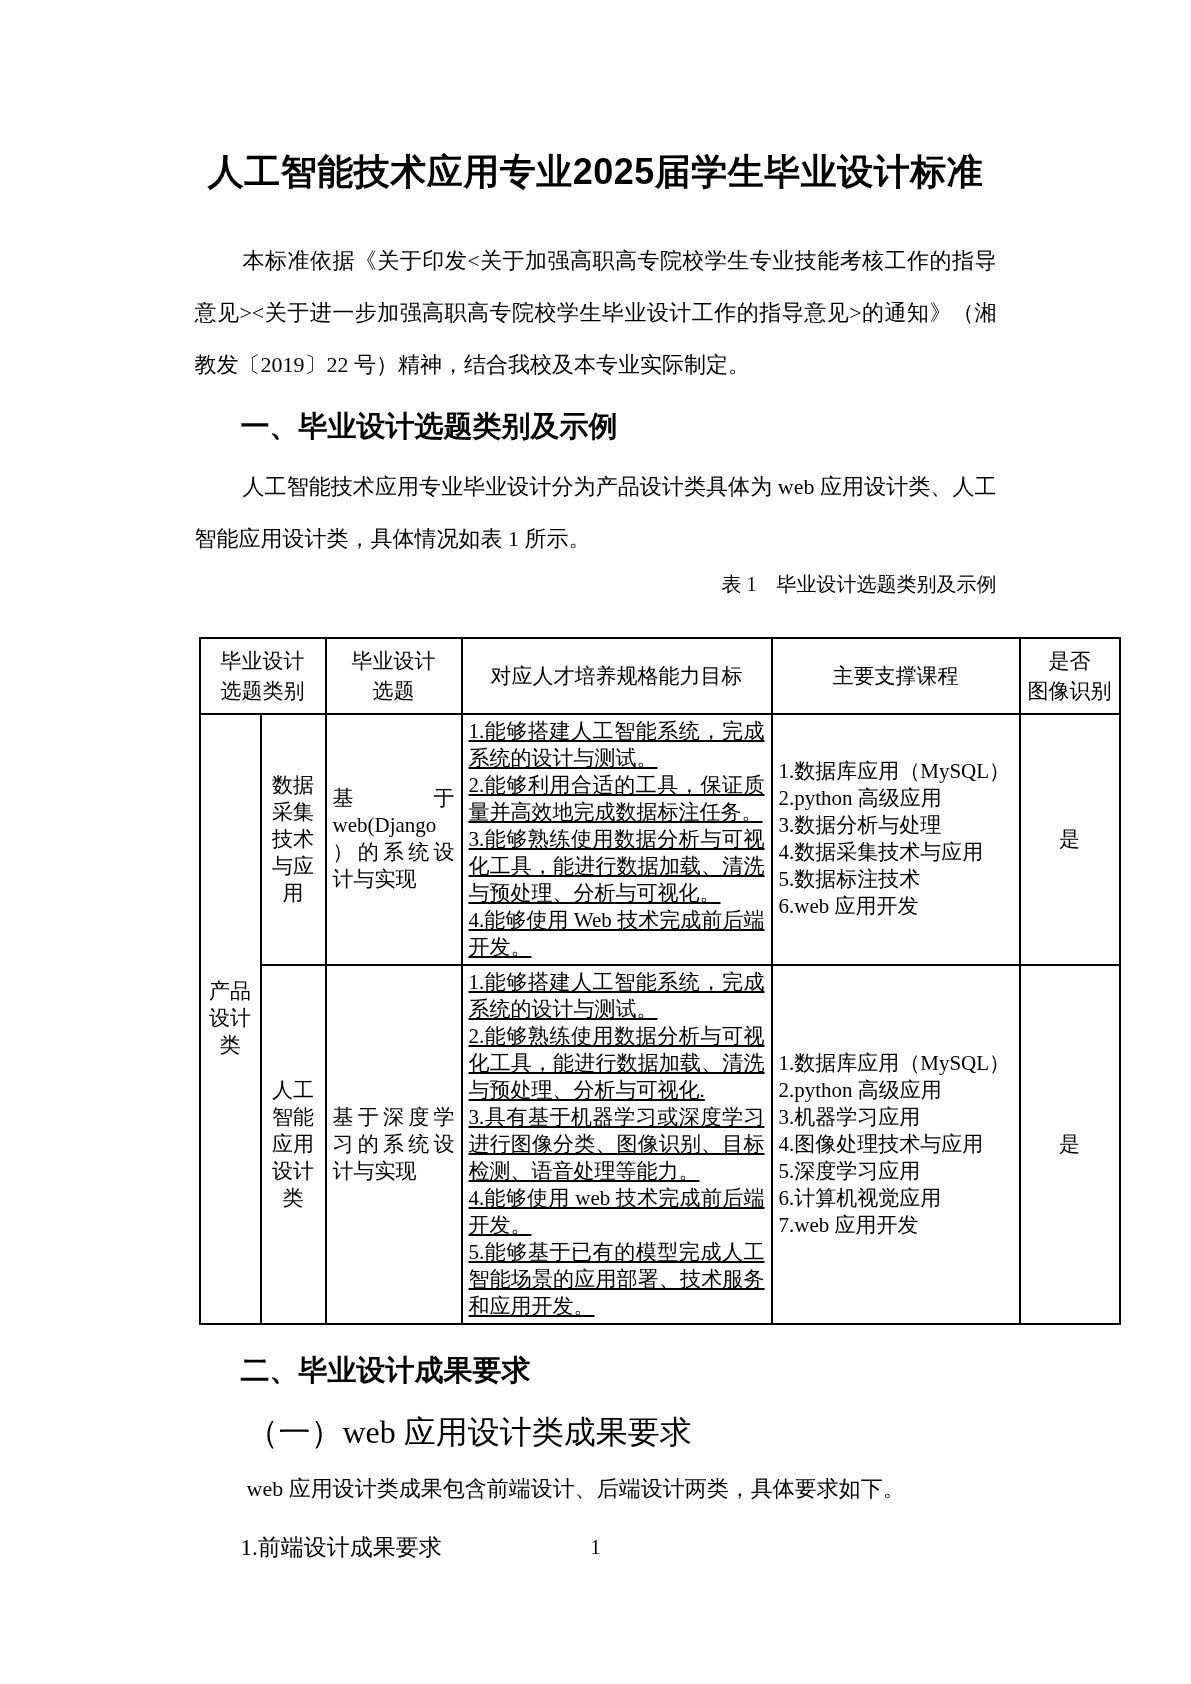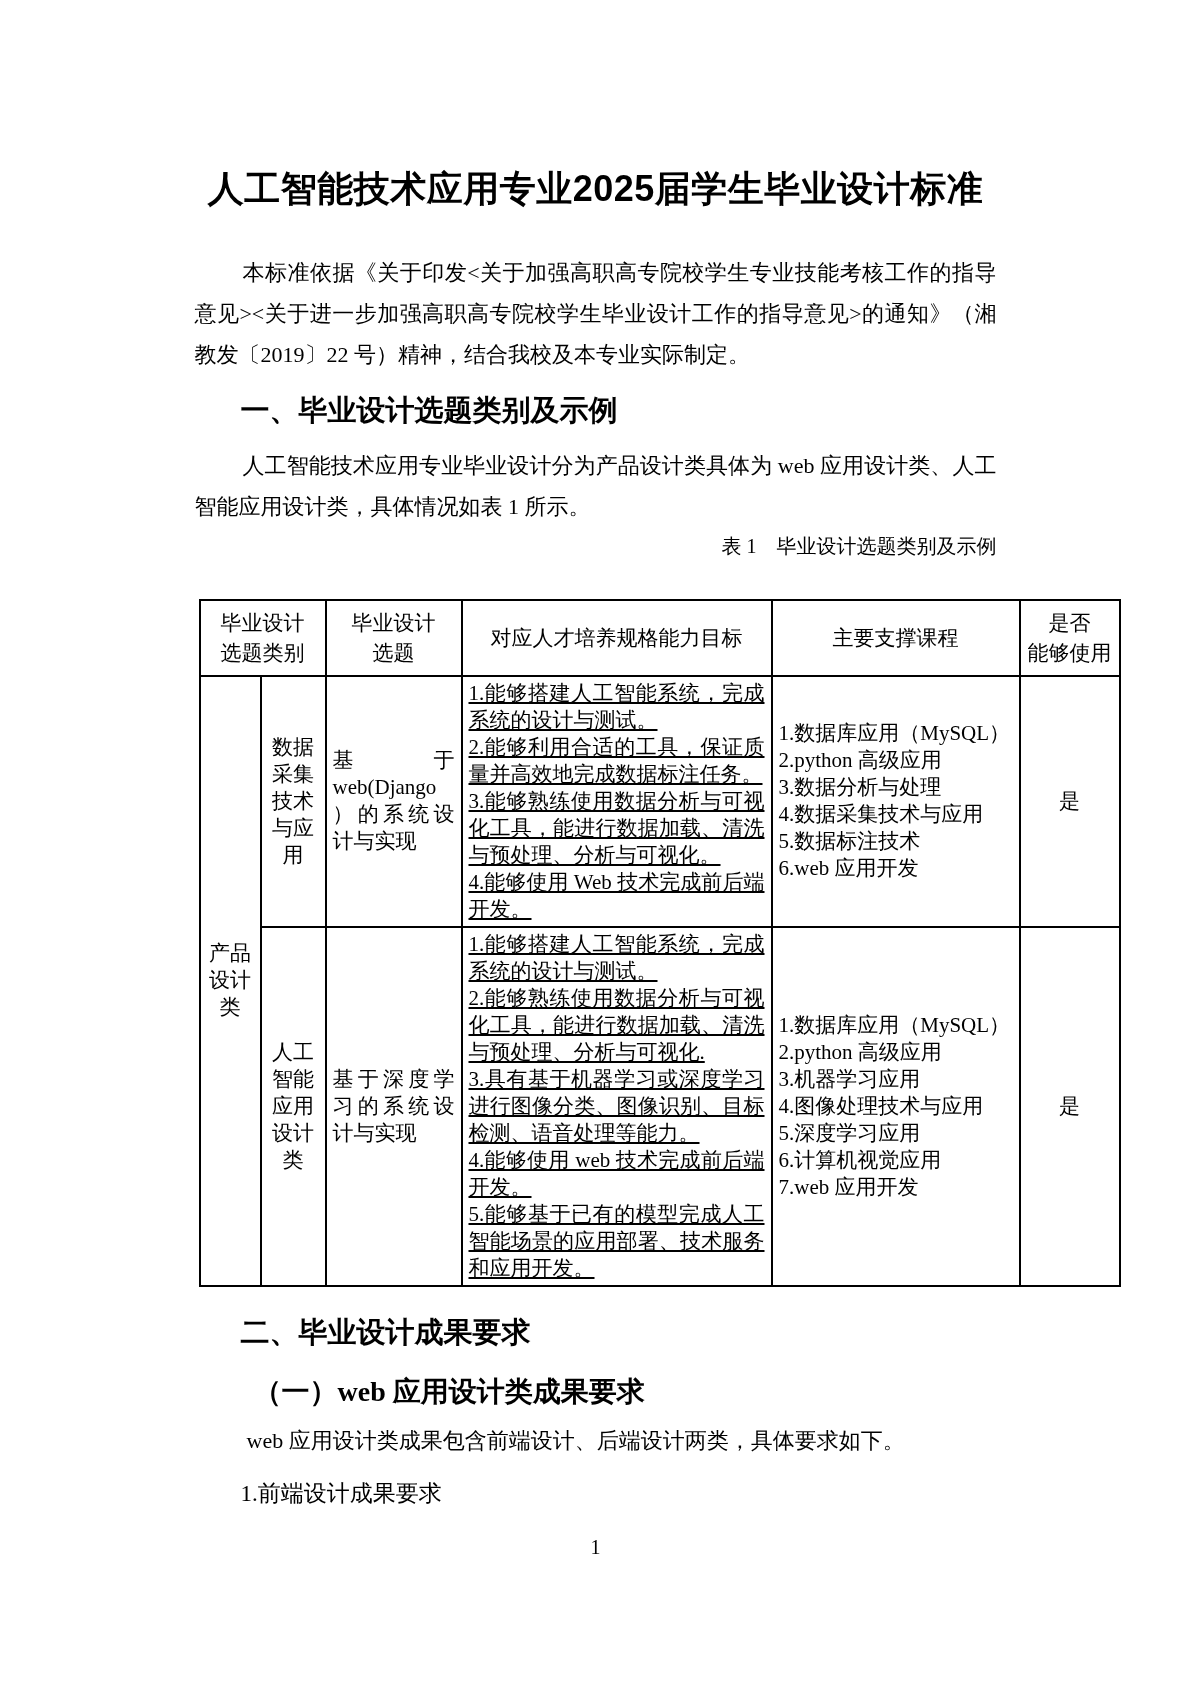--- a/index.html
+++ b/index.html
@@ -6,40 +6,40 @@
     margin: 0;
     padding: 0;
     background: #ffffff;
   }
   .page {
     position: relative;
     width: 1062px;
     height: 1684px;
     margin: 0 auto;
     box-sizing: border-box;
-    padding: 18px 130px;
+    padding: 1px 130px;
     background: #ffffff;
     color: #000000;
     font-family: "Liberation Serif", "DejaVu Serif", serif;
     overflow: hidden;
   }
   .doc-title {
     margin: 0;
     padding-top: 146px;
     font-family: "Liberation Sans", "DejaVu Sans", sans-serif;
     font-size: 36px;
     font-weight: 700;
     line-height: 1.4;
     text-align: center;
     letter-spacing: 0.5px;
   }
   .body-para {
     margin: 0;
     font-size: 22px;
-    line-height: 41px;
+    line-height: 52px;
     text-align: justify;
   }
   .indent { text-indent: 48px; }
   .intro-para { margin-top: 38px; }
   .h-section {
     margin: 0;
     padding-left: 46px;
     font-family: Liberation Serif, serif;
     font-size: 29px;
     font-weight: 700;
@@ -90,25 +90,25 @@
     vertical-align: top;
     padding: 5px 7px;
     text-decoration: underline;
   }
   .c-courses {
     vertical-align: middle;
     padding: 5px 7px;
   }
   .h-section2 { margin-top: 26px; }
   .h-sub {
-    margin: 7px;
+    margin: 0;
     margin-top: 22px;
     padding-left: 52px;
-    font-size: 28px;
-    font-weight: 700;
+    font-size: 32px;
+    font-weight: 400;
     line-height: 1.3;
   }
   .sub-intro { margin-top: 10px; text-indent: 52px; }
   .h-item {
     margin: 0;
     margin-top: 18px;
     padding-left: 46px;
     font-size: 23px;
     font-weight: 400;
     line-height: 1.3;
@@ -148,21 +148,21 @@
     </colgroup>
     <thead>
       <tr>
         <th colspan="2" class="pre">毕业设计
 选题类别</th>
         <th class="pre">毕业设计
 选题</th>
         <th>对应人才培养规格能力目标</th>
         <th>主要支撑课程</th>
         <th class="pre">是否
-能够使用</th>
+图像识别</th>
       </tr>
     </thead>
     <tbody>
       <tr>
         <td rowspan="2" class="c-center">产品设计类</td>
         <td class="c-center">数据采集技术与应用</td>
         <td class="c-topic">基于 web(Django）的系统设计与实现</td>
         <td class="c-goals pre">1.能够搭建人工智能系统，完成系统的设计与测试。
 2.能够利用合适的工具，保证质量并高效地完成数据标注任务。
 3.能够熟练使用数据分析与可视化工具，能进行数据加载、清洗与预处理、分析与可视化。

